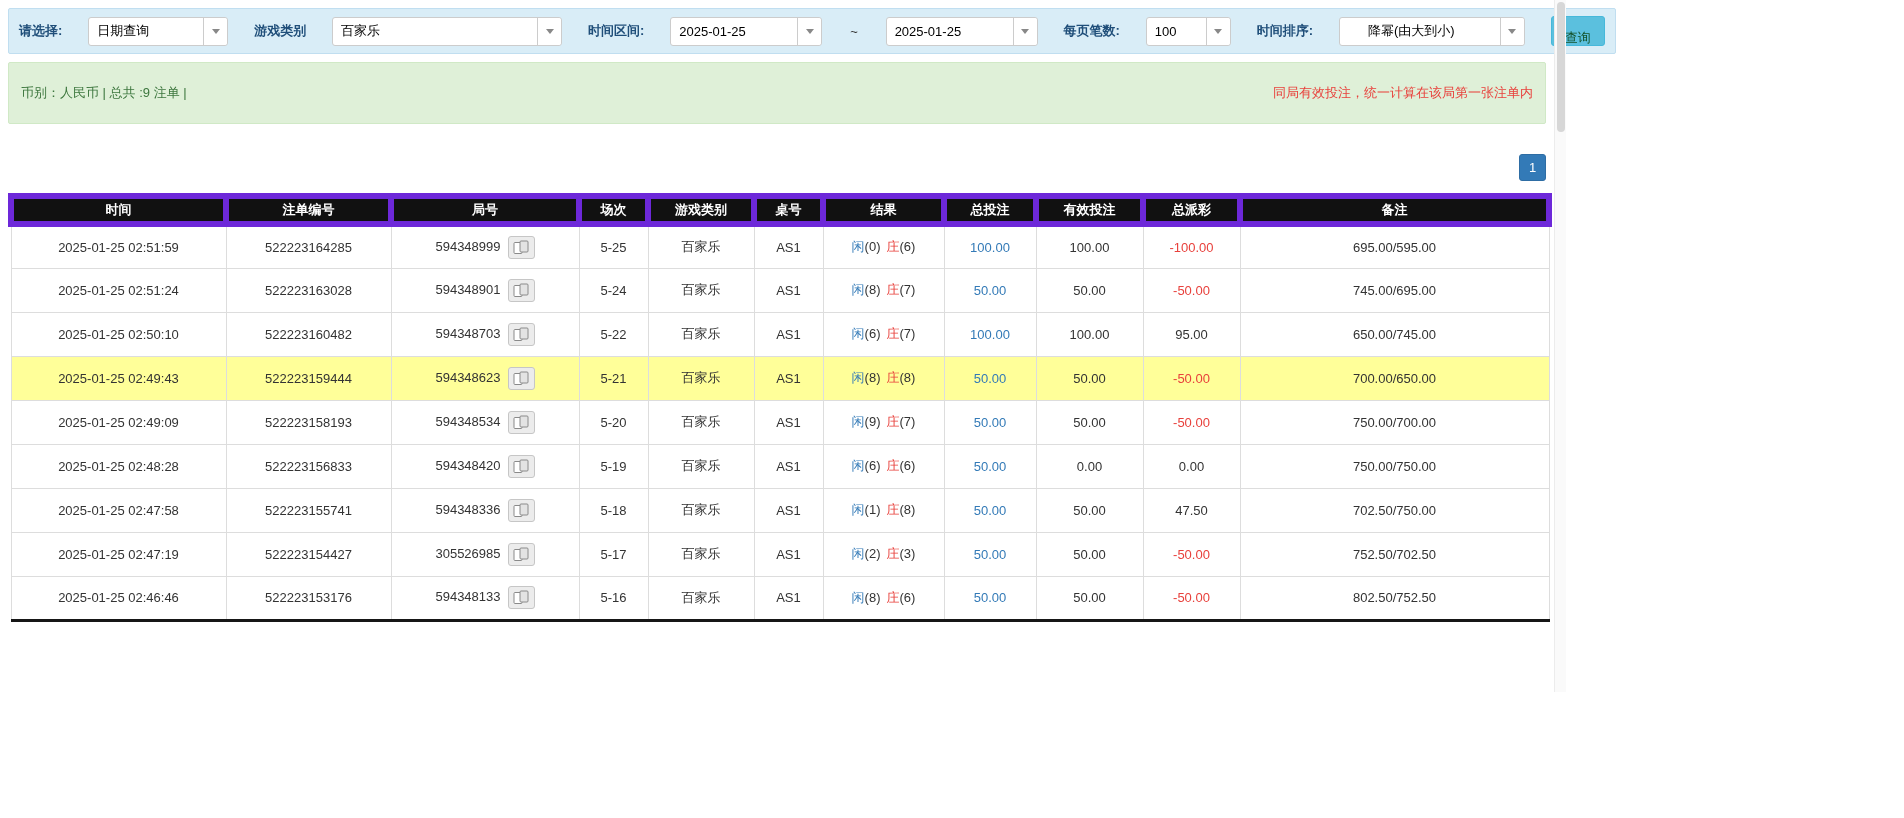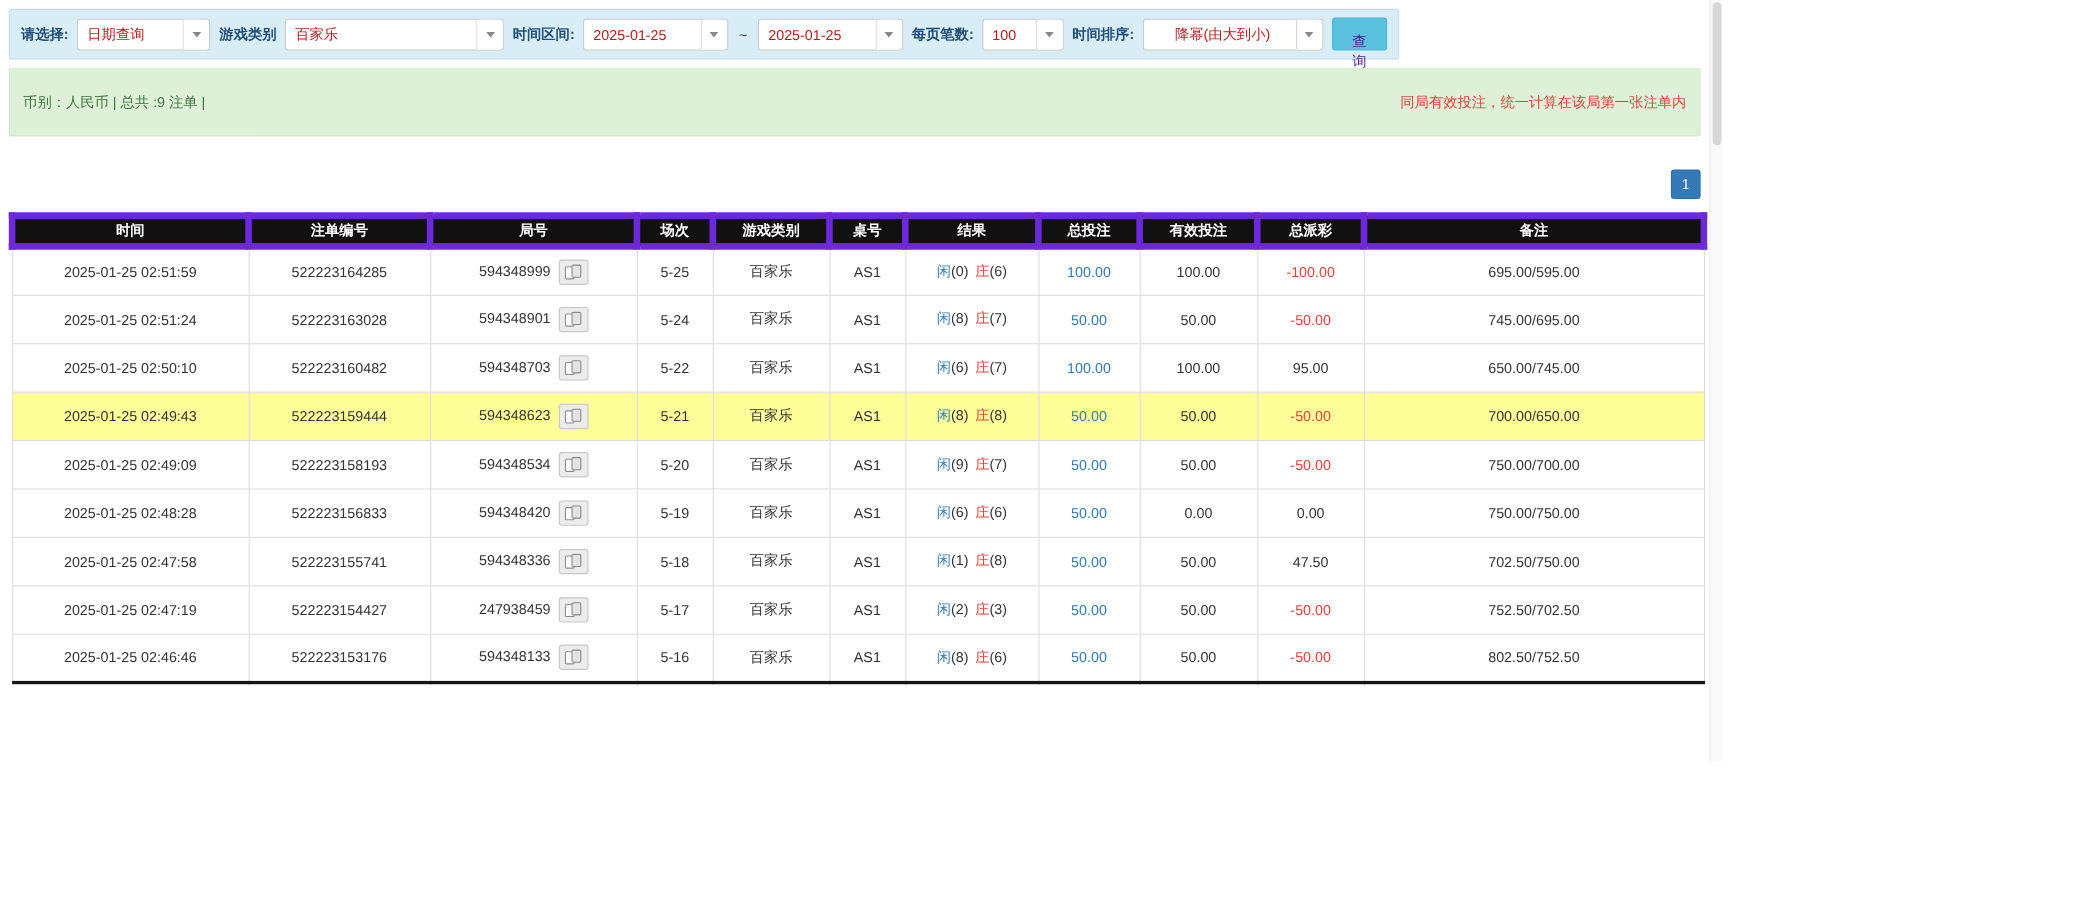--- a/index.html
+++ b/index.html
@@ -2,30 +2,30 @@
 <html><head>
 <meta charset="utf-8">
 <style>
   * { box-sizing: border-box; }
   html,body { margin:0; padding:0; background:#fff; }
   body { font-family:"Liberation Sans","DejaVu Sans",sans-serif; font-size:13px; color:#333; }
   .page { position:relative; width:1904px; height:818px; overflow:hidden; background:#fff; }
   .content { width:1554px; padding:8px; }
 
   
-  .filter-bar { width:1264px; background:#d9edf7; border:1px solid #c0def0; border-radius:2px;
+  .filter-bar { width:1608px; background:#d9edf7; border:1px solid #c0def0; border-radius:2px;
                 padding:7px 10px; display:flex; align-items:center; gap:8px;justify-content:space-between; }
   .flabel { color:#1f4e79; font-weight:bold; white-space:nowrap; }
   .select { display:flex; align-items:stretch; background:#fff; border:1px solid #ccc; border-radius:3px; height:29px; cursor:pointer; }
-  .select .val { display:flex; align-items:center; padding:0 8px; flex:1; color:#b91c1c; white-space:nowrap; overflow:hidden; }
+  .select .val { display:flex; align-items:center; padding:0 8px; flex:1; color:#000000; white-space:nowrap; overflow:hidden; }
   .select .caret-box { width:24px; border-left:1px solid #ccc; display:flex; align-items:center; justify-content:center; background:#fff; border-radius:0 3px 3px 0; }
   .caret { width:0; height:0; border-left:4px solid transparent; border-right:4px solid transparent; border-top:5px solid #888; }
   .w-query { width:140px; } .w-game { width:230px; } .w-date { width:152px; } .w-size { width:85px; } .w-sort { width:186px;padding-left:20px; }
   .tilde { color:#333; padding:0 2px; }
-  .btn-query { background:#5bc0de; border:1px solid #46b8da; color:#4c1d95; height:30px; padding:12px 13px;
+  .btn-query { background:#5bc0de; border:1px solid #46b8da; color:#14532d; height:30px; padding:12px 13px;
                border-radius:3px; font-size:13px; cursor:pointer; font-family:Liberation Sans, sans-serif; }
 
   
   .info-bar { width:1538px; margin-top:8px; background:#dff0d8; border:1px solid #d0e9c6; border-radius:2px;
               padding:21px 12px; display:flex; justify-content:space-between; align-items:center; }
   .info-left { color:#3c763d; }
   .info-right { color:#e8413c; }
 
   
   .pagination-row { width:1538px; margin-top:30px; margin-bottom:12px; display:flex; justify-content:flex-end; }
@@ -299,21 +299,21 @@
     </td>
     <td class="bet-amount">50.00</td>
     <td>50.00</td>
     <td>47.50</td>
     <td>702.50/750.00</td>
   </tr>
           <tr class="data-row">
     <td>2025-01-25 02:47:19</td>
     <td>522223154427</td>
     <td>
-      <span>247938459</span><span class="card-btn">
+      <span>305526985</span><span class="card-btn">
                 <svg width="17" height="15" viewBox="0 0 17 15">
           <rect x="1" y="2.5" width="8" height="11" rx="1" fill="#ffffff" stroke="#8a8a8a"></rect>
           <rect x="7" y="1" width="8" height="11" rx="1" fill="#e3e3e3" stroke="#8a8a8a"></rect>
         </svg>
               </span>
     </td>
     <td>5-17</td>
     <td>百家乐</td>
     <td>AS1</td>
     <td>

